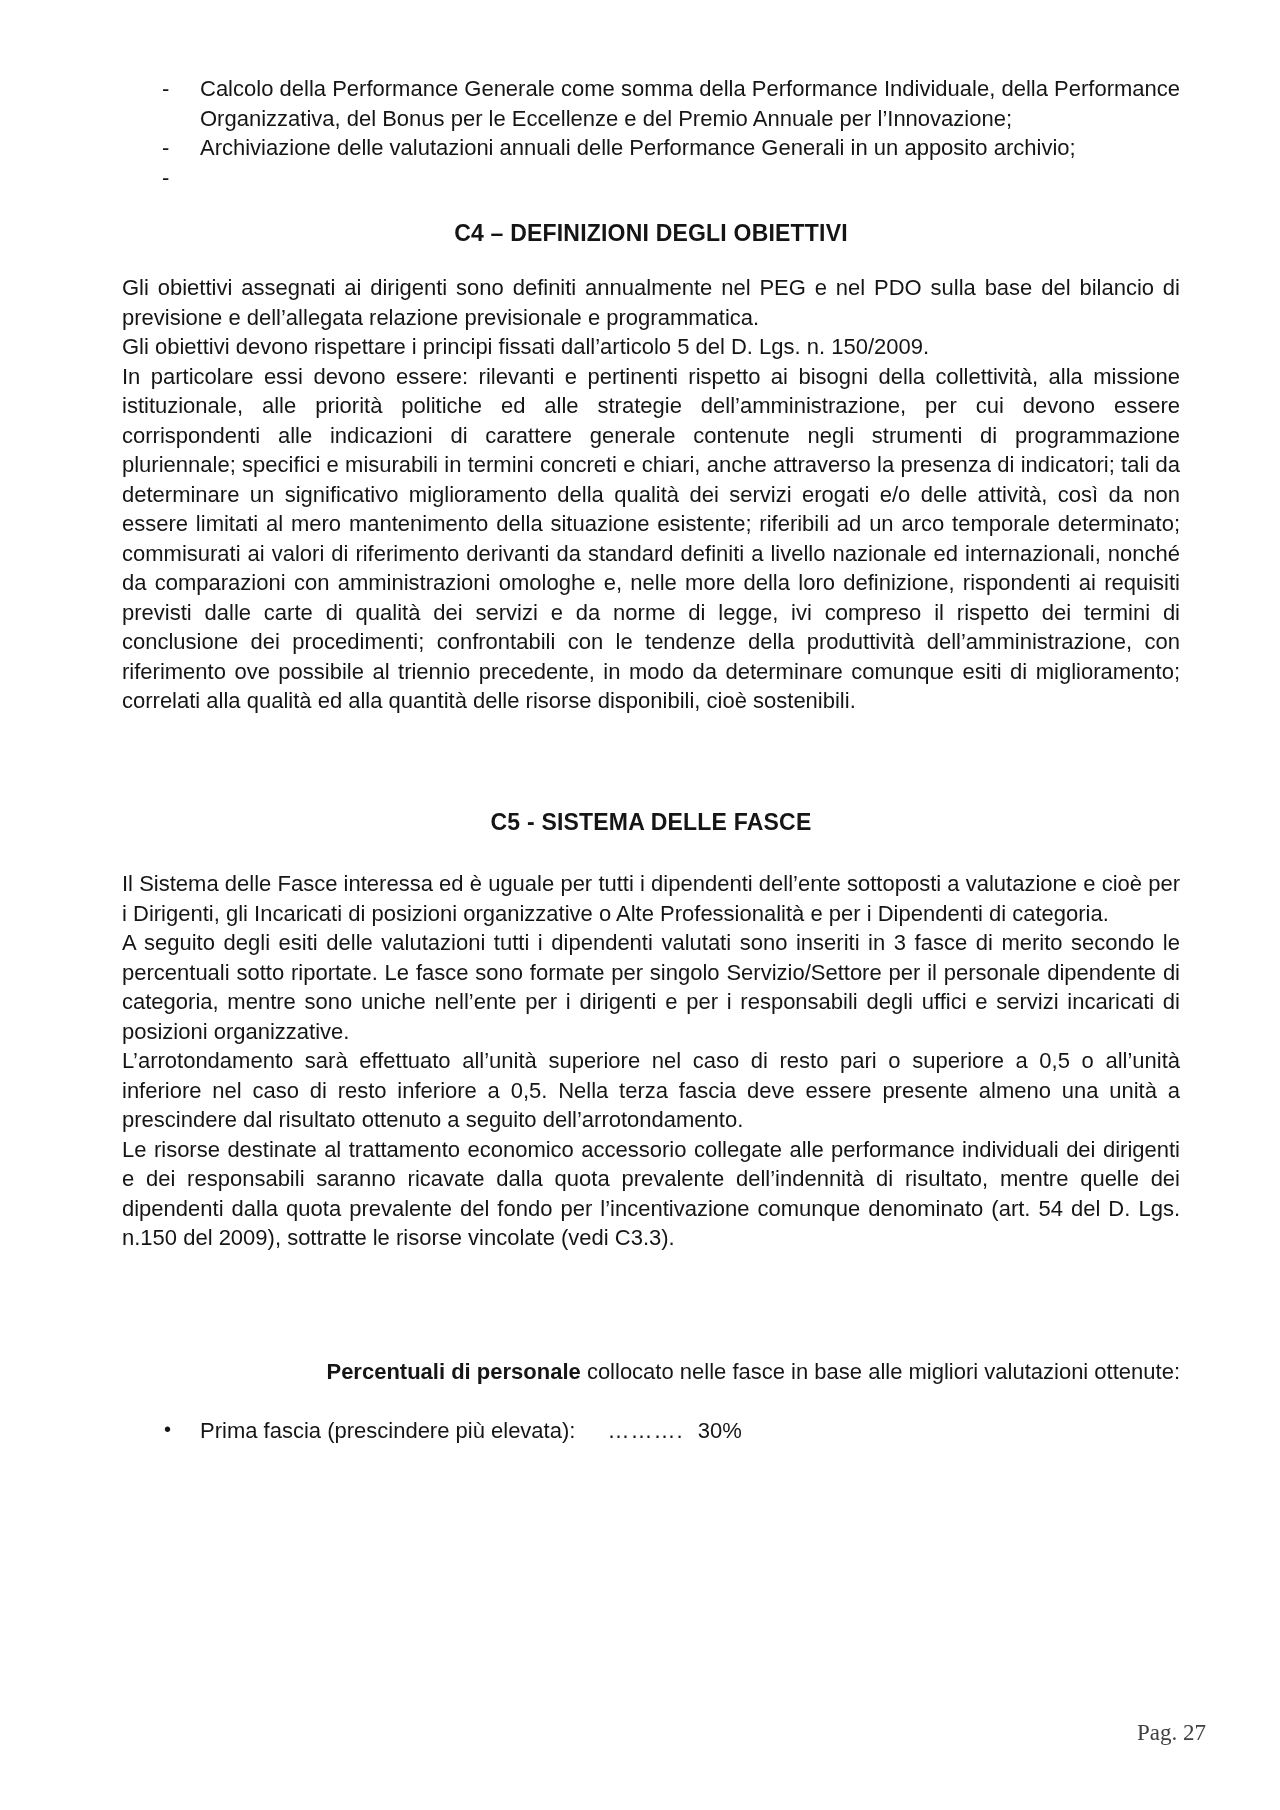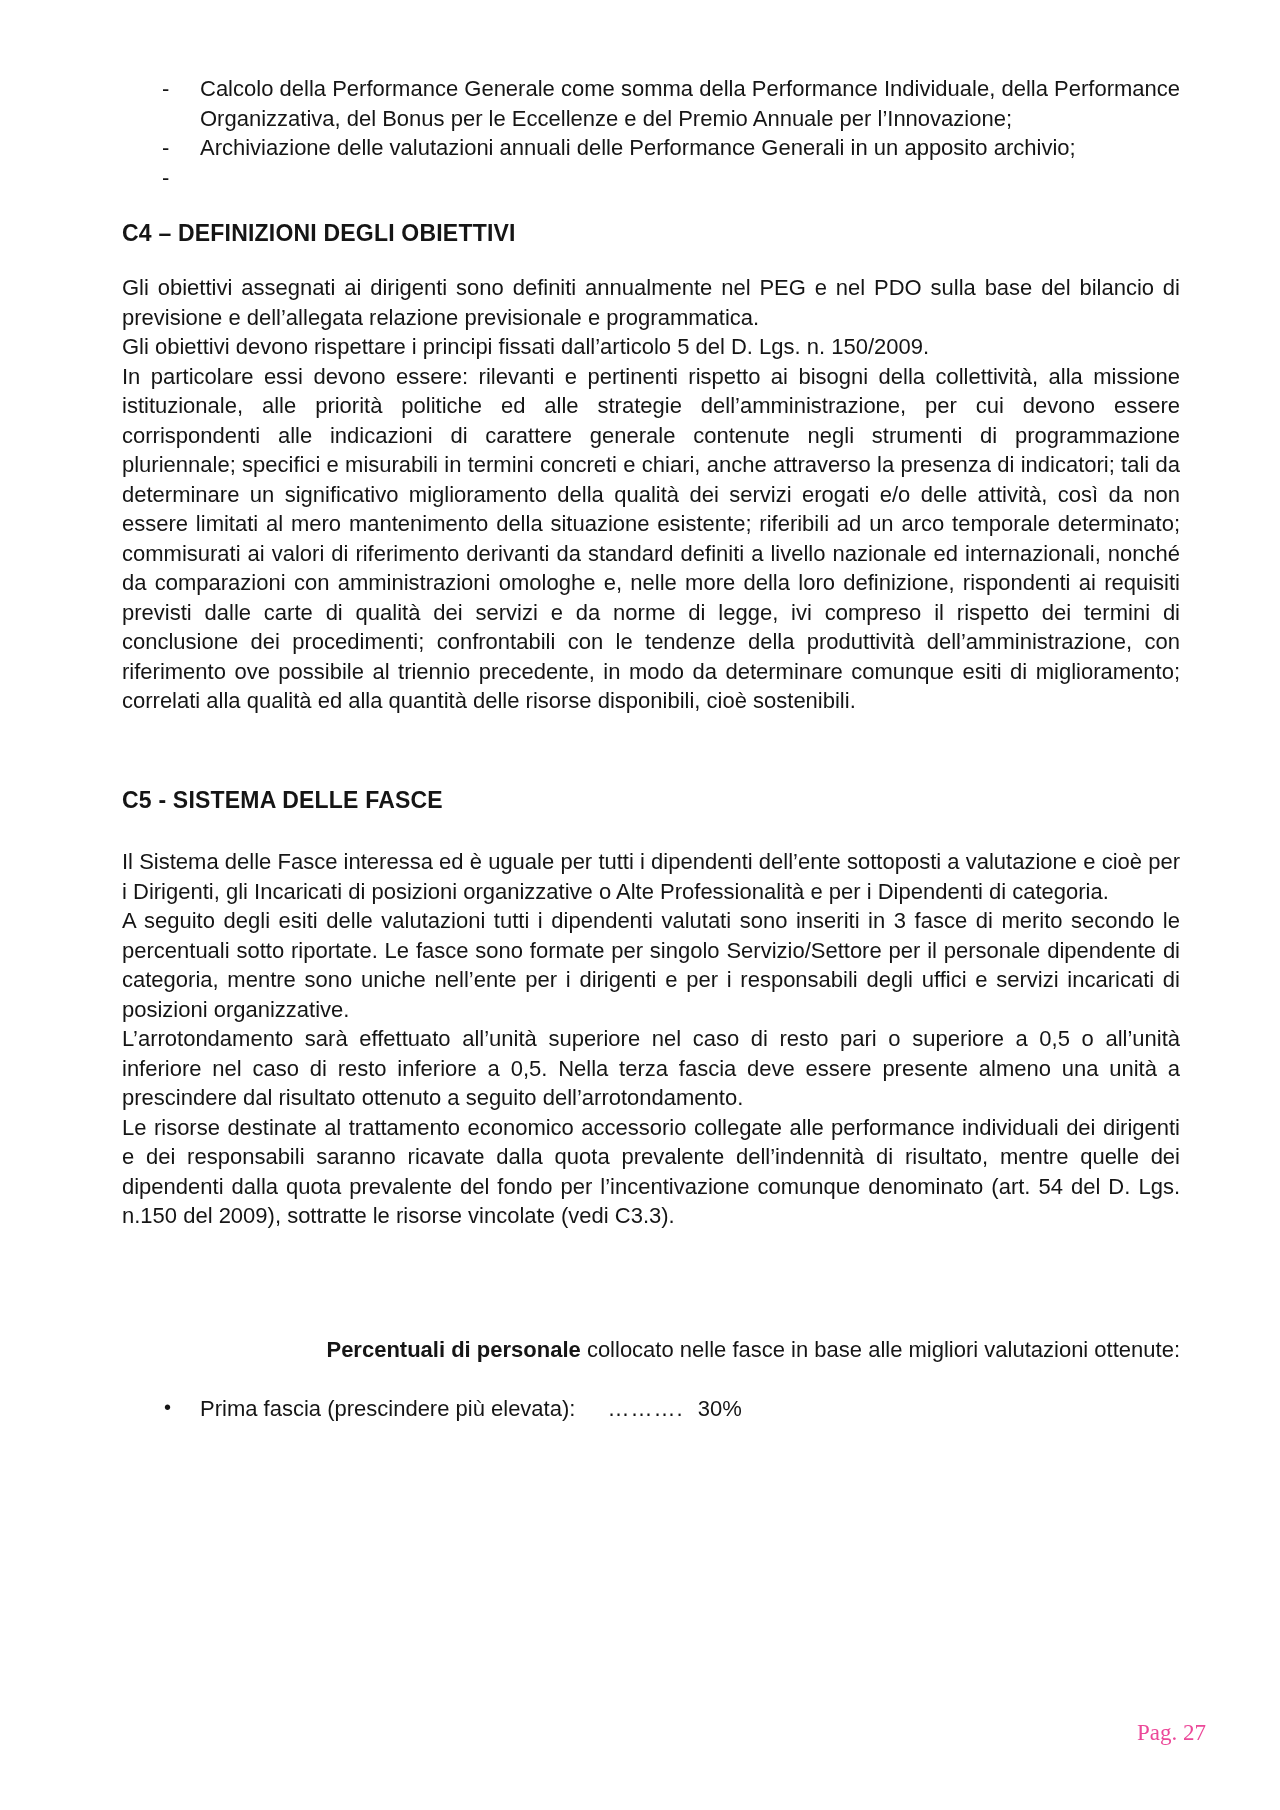--- a/index.html
+++ b/index.html
@@ -40,23 +40,24 @@
   .dash-item .marker {
     position: absolute;
     left: 40px;
     top: 0;
   }
   
   .heading {
     font-weight: bold;
     font-size: 23px;
     letter-spacing: 0.2px;
+    text-align: center;
   }
   .h-c4 { margin-top: 56px; }
-  .h-c5 { margin-top: 70px; }
+  .h-c5 { margin-top: 92px; }
   .c4-paras { margin-top: 25px; }
   .c5-paras { margin-top: 32px; }
   
   .percentuali {
     margin-top: 104px;
     text-align: right;
   }
   .percentuali .lead-bold {
     font-weight: bold;
   }
@@ -79,21 +80,21 @@
     margin-right: 8px;
     letter-spacing: 1px;
   }
   
   .footer {
     position: absolute;
     top: 1718px;
     right: 74px;
     font-family: "Liberation Serif", "DejaVu Serif", serif;
     font-size: 23px;
-    color: #ec4899;
+    color: #404040;
   }
 </style>
 </head>
 <body>
 
 <div class="page-inner">
 
   <div class="dash-list">
     <div class="dash-item">
       <span class="marker">-</span>

